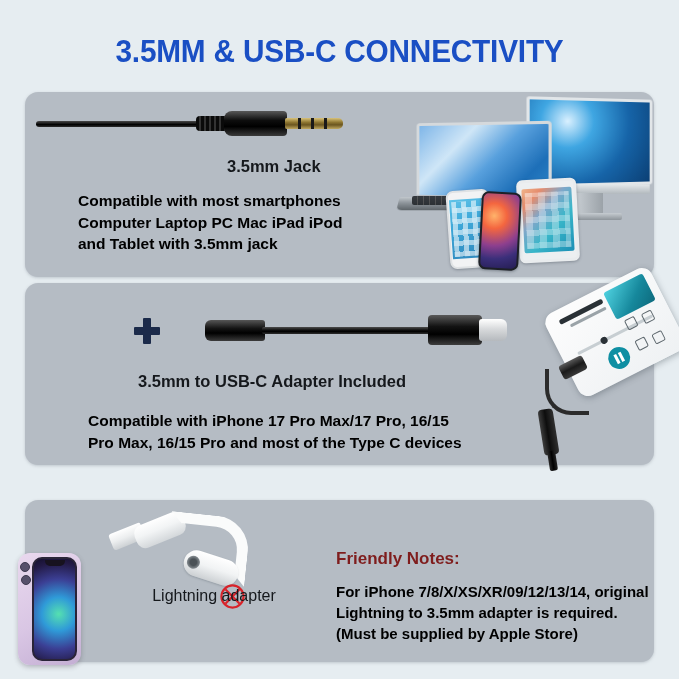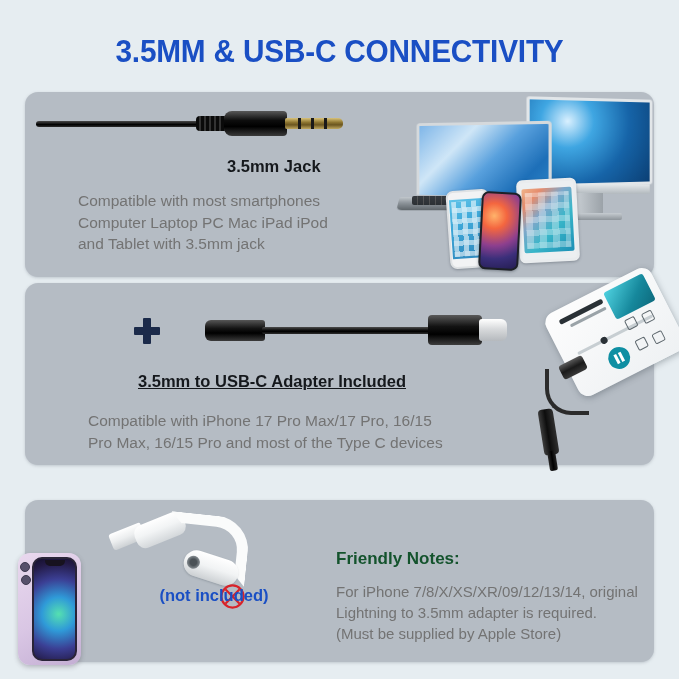--- a/index.html
+++ b/index.html
@@ -49,35 +49,36 @@
     position: absolute;
     font-size: 16.5px;
     font-weight: bold;
     color: #15181c;
     white-space: nowrap;
   }
   .body-text {
     position: absolute;
     font-size: 15.5px;
     line-height: 21.5px;
-    color: #737373;
+    color: #000000;
     white-space: pre-line;
+    font-weight: bold;
   }
   .blue-head {
     position: absolute;
     font-size: 17px;
     font-weight: bold;
-    color: #14532d;
+    color: #7f1d1d;
     white-space: nowrap;
   }
 
   #p1-title { left: 227px; top: 157px; text-align: center; }
   #p1-body  { left: 78px;  top: 190px; }
 
-  #p2-title { left: 138px; top: 372px; text-decoration: underline; }
+  #p2-title { left: 138px; top: 372px; }
   #p2-body  { left: 88px;  top: 410px; }
 
   #p3-note-title { left: 336px; top: 549px; }
   #p3-note-body  { left: 336px; top: 581px; font-size: 15px; line-height: 21px;}
 
   #p3-adapter-label {
     position: absolute;
     left: 106px; top: 585px;
     width: 216px;
     text-align: center;
@@ -599,20 +600,20 @@
   <div class="cam c2"></div>
 </div>
 
 <svg class="no-icon" viewBox="0 0 28 28">
   <circle cx="14" cy="14" r="11.5" fill="none" stroke="#d8232a" stroke-width="2.2"></circle>
   <line x1="6.6" y1="6.6" x2="21.4" y2="21.4" stroke="#d8232a" stroke-width="2.2"></line>
   <line x1="21.4" y1="6.6" x2="6.6" y2="21.4" stroke="#d8232a" stroke-width="2.2"></line>
 </svg>
 
 <div id="p3-adapter-label">
-  <span class="notinc">(not included)</span>
+  <span>Lightning adapter</span>
 </div>
 
 <div class="blue-head" id="p3-note-title">Friendly Notes:</div>
 
 <div class="body-text" id="p3-note-body">For iPhone 7/8/X/XS/XR/09/12/13/14, original
 Lightning to 3.5mm adapter is required.
 (Must be supplied by Apple Store)</div>
 
 </body></html>

